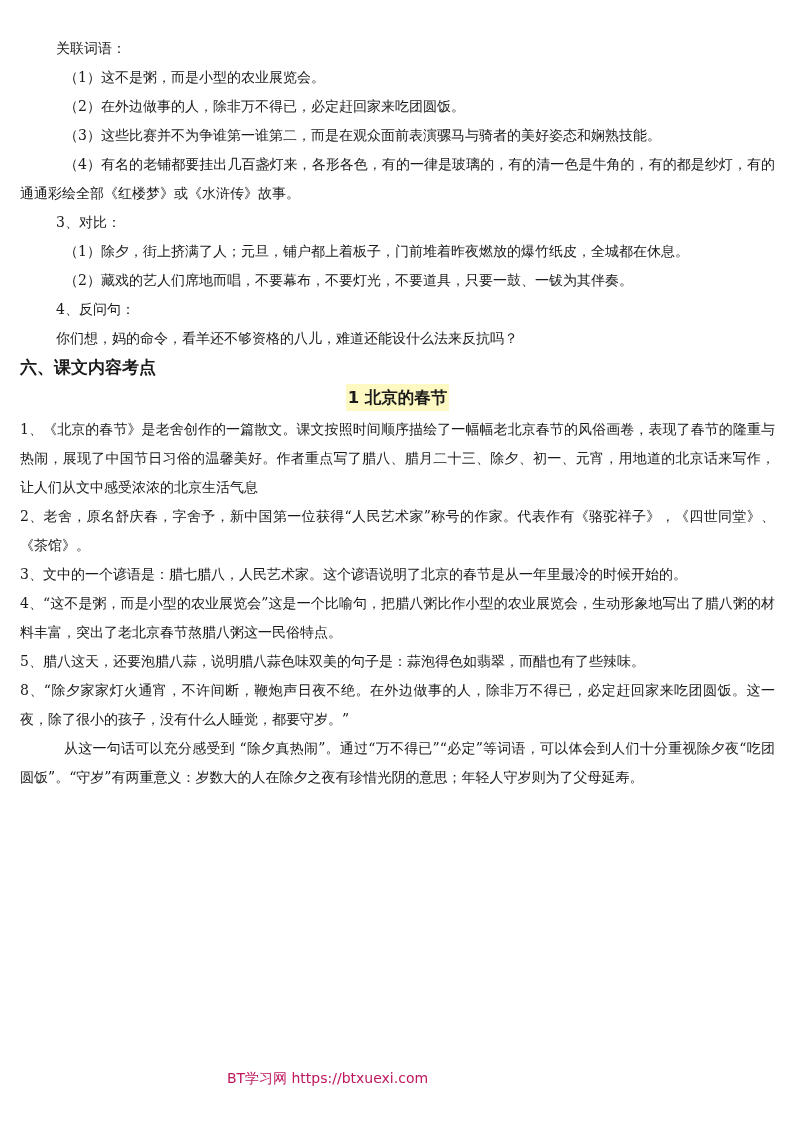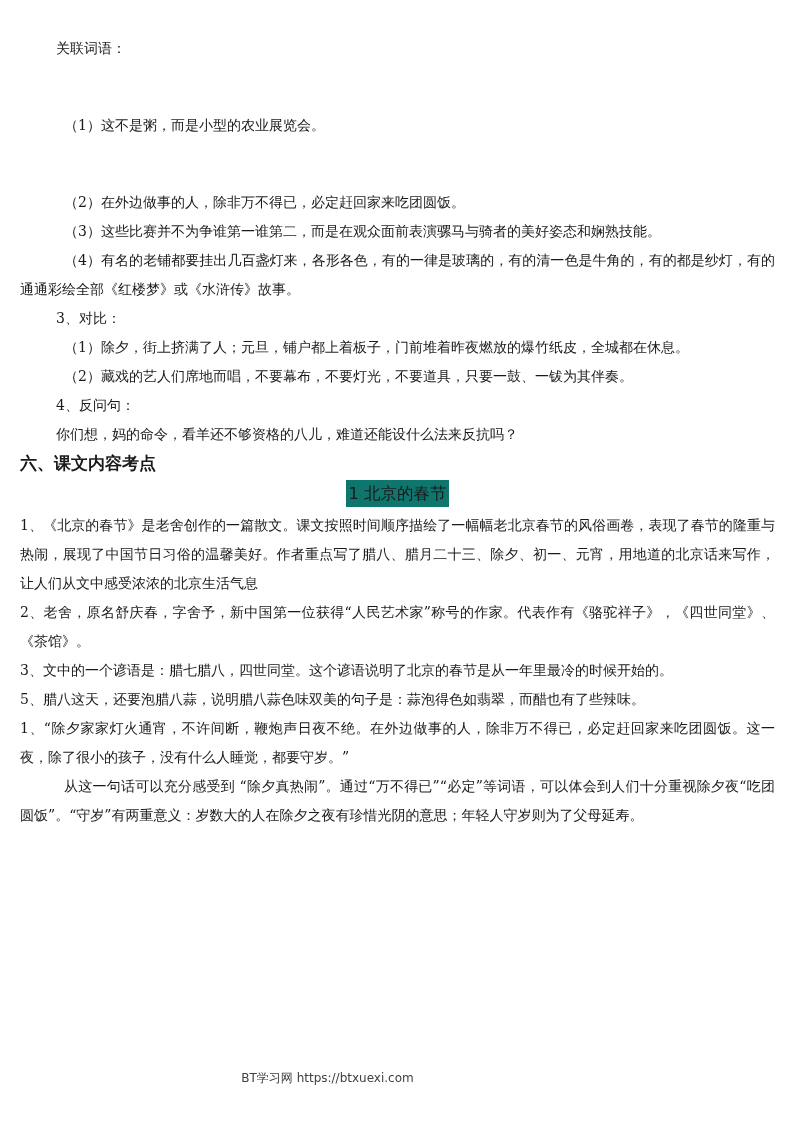--- a/index.html
+++ b/index.html
@@ -4,32 +4,32 @@
 <style>
   html, body { margin: 0; padding: 0; background: #ffffff; }
   body {
     width: 793px; height: 1122px; overflow: hidden; position: relative;
     font-family: "DejaVu Serif", "Liberation Serif", serif;
     color: #1a1a1a;
   }
   .page { position: absolute; left: 20px; top: 34px; width: 755px; }
   .line { font-size: 14px; line-height: 29px; white-space: normal; text-align: justify; }
   .indent { padding-left: 36px; }
-  .indent2 { padding-left: 44px; margin-top: 48px; }
+  .indent2 { padding-left: 44px; }
   .hang { text-indent: 44px; }
   .u { text-underline-offset: 3px; }
   .section-title { font-family: "DejaVu Sans", "Liberation Sans", sans-serif; font-weight: bold; font-size: 17px; line-height: 28px; }
   .lesson-title { text-align: center; line-height: 30px; margin: 2px 0; }
   .lesson-title span {
-    background: #0f766e; font-family: "DejaVu Sans", "Liberation Sans", sans-serif;
-    font-weight: normal; font-size: 16.5px; padding: 4px 2px;
+    background: #fef9c3; font-family: "DejaVu Sans", "Liberation Sans", sans-serif;
+    font-weight: bold; font-size: 16.5px; padding: 4px 2px;
   }
   .footer {
     position: absolute; top: 1070px; left: 0; width: 655px; text-align: center;
-    font-family: "DejaVu Sans", "Liberation Sans", sans-serif; font-size: 12px; color: #404040;
+    font-family: "DejaVu Sans", "Liberation Sans", sans-serif; font-size: 14px; color: #be185d;
   }
   .p { margin: 0; }
 </style>
 </head>
 <body>
 
 <div class="page">
 
   <div class="line indent">关联词语：</div>
   <div class="line indent2">（1）这不是粥，而是小型的农业展览会。</div>
@@ -51,26 +51,29 @@
 
   <p class="line p">
     <span>1、《北京的春节》是</span><span class="u">老舍</span><span>创作的一篇</span><span class="u">散文</span><span>。课文按照</span><span class="u">时间</span><span>顺序描绘了一幅幅老北京春节的风俗画卷，表现了春节的</span><span class="u">隆重与热闹</span><span>，展现了中国节日习俗的温馨美好。作者重点写了</span><span class="u">腊八、腊月二十三、除夕、初一、元宵</span><span>，用地道的北京话来写作，让人们从文中感受浓浓的北京生活气息</span>
   </p>
 
   <p class="line p">
     <span>2、老舍，原名</span><span class="u">舒庆春</span><span>，字</span><span class="u">舍予</span><span>，新中国第一位获得“</span><span class="u">人民艺术家</span><span>”称号的作家。代表作有</span><span class="u">《骆驼祥子》，《四世同堂》</span><span>、《茶馆》。</span>
   </p>
 
   <p class="line p">
-    <span>3、文中的一个谚语是：</span><span class="u">腊七腊八，四世同堂</span><span>。这个谚语说明了</span><span class="u">北京的春节是从一年里最冷的时候开始的</span><span>。</span>
+    <span>3、文中的一个谚语是：</span><span class="u">腊七腊八，人民艺术家</span><span>。这个谚语说明了</span><span class="u">北京的春节是从一年里最冷的时候开始的</span><span>。</span>
   </p>
 
+  <p class="line p">
+    <span>4、“这不是粥，而是小型的农业展览会”这是一个</span><span class="u">比喻句</span><span>，把</span><span class="u">腊八粥</span><span>比作</span><span class="u">小型的农业展览会</span><span>，生动形象地写出了</span><span class="u">腊八粥的材料丰富</span><span>，突出了</span><span class="u">老北京春节熬腊八粥</span><span>这一民俗特点。</span>
+  </p>
 
   <p class="line p">5、腊八这天，还要泡腊八蒜，说明腊八蒜色味双美的句子是：蒜泡得色如翡翠，而醋也有了些辣味。</p>
 
 
-  <p class="line p">1、“除夕家家灯火通宵，不许间断，鞭炮声日夜不绝。在外边做事的人，除非万不得已，必定赶回家来吃团圆饭。这一夜，除了很小的孩子，没有什么人睡觉，都要守岁。”</p>
+  <p class="line p">8、“除夕家家灯火通宵，不许间断，鞭炮声日夜不绝。在外边做事的人，除非万不得已，必定赶回家来吃团圆饭。这一夜，除了很小的孩子，没有什么人睡觉，都要守岁。”</p>
   <p class="line p hang">
     <span>从这一句话可以充分感受到 “除夕真热闹”。通过“万不得已”“必定”等词语，可以体会到人</span><span class="u">们十分重视除夕夜“吃团圆饭”</span><span>。“守岁”有两重意义：</span><span class="u">岁数大的人在除夕之夜有珍惜光阴的意思；年轻人守岁则为了父母延寿</span><span>。</span>
   </p>
 </div>
 
 <div class="footer">BT学习网 https://btxuexi.com</div>
 
 </body></html>

